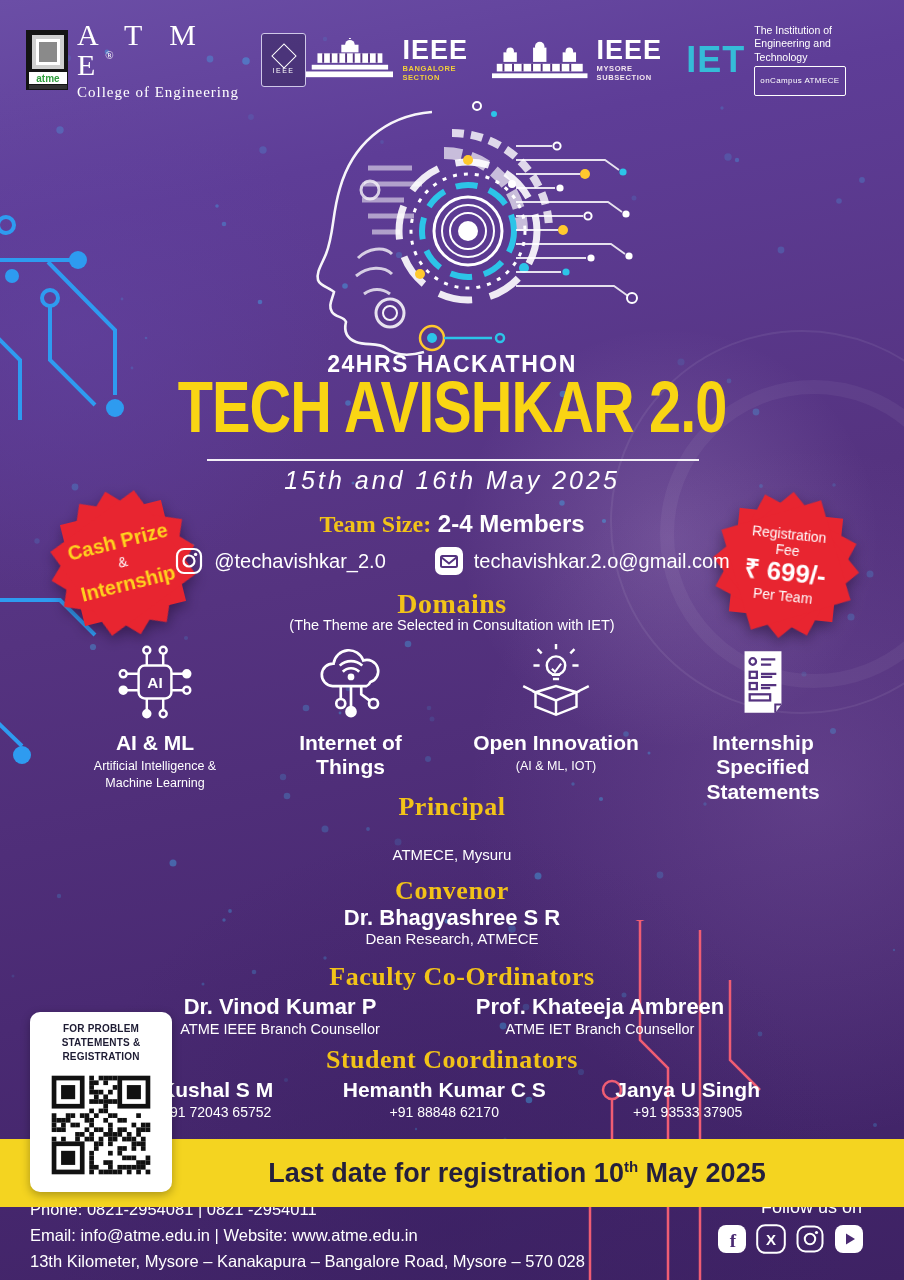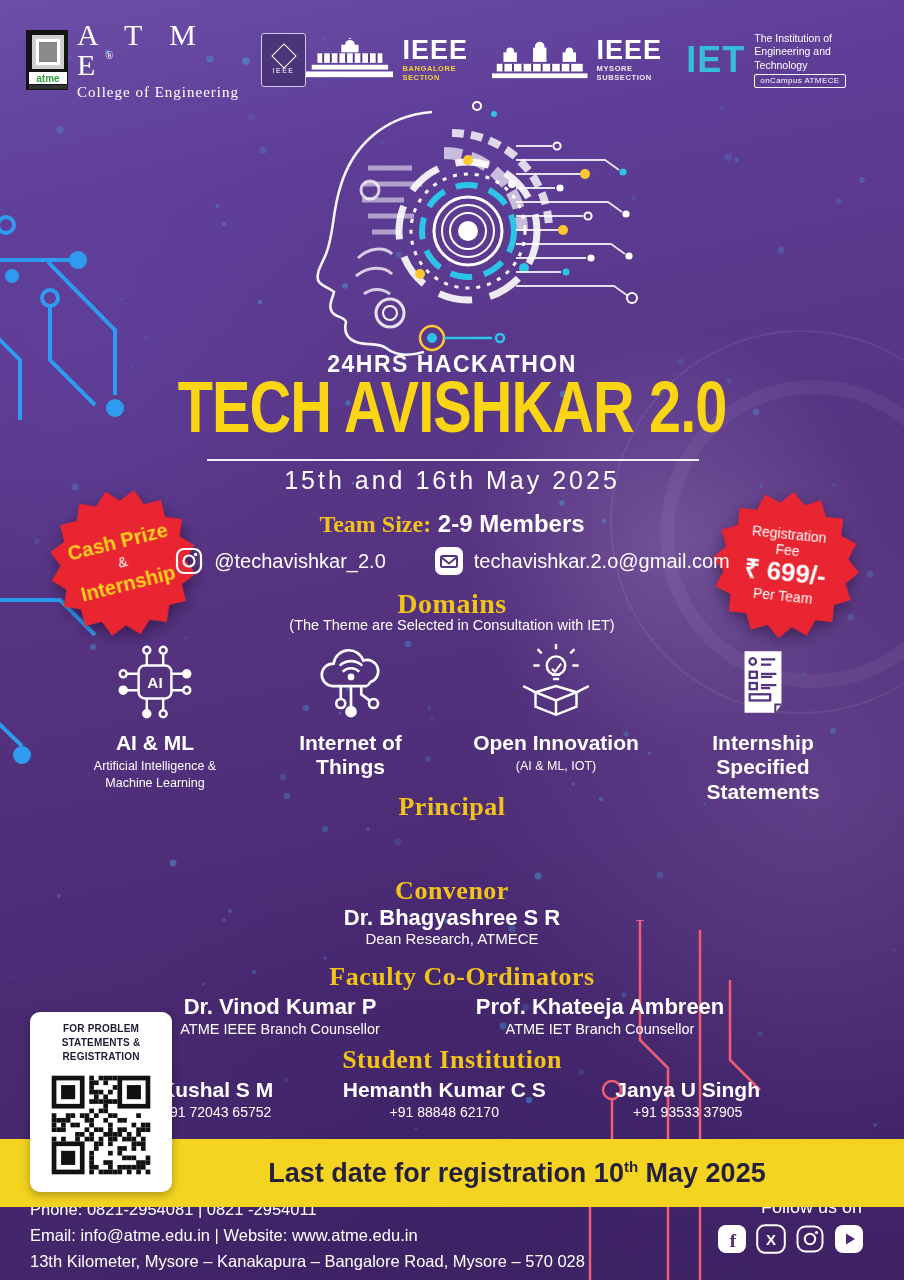--- a/index.html
+++ b/index.html
@@ -18,30 +18,30 @@
   
   .logos{top:24px;left:26px;right:26px;height:72px;display:flex;align-items:center;justify-content:space-between;}
   .logo{display:flex;align-items:center;gap:9px;}
   .atme-name{font-family:"Liberation Serif",serif;font-size:30px;letter-spacing:10px;line-height:1;}
   .atme-reg{font-size:11px;vertical-align:top;}
   .atme-tag{font-family:"Liberation Serif",serif;font-size:15px;letter-spacing:1px;margin-top:4px;}
   .ieee-word{font-size:27px;font-weight:800;letter-spacing:1px;line-height:.9;}
   .ieee-sec{font-size:7.5px;font-weight:700;letter-spacing:.6px;margin-top:2px;}
   .iet-word{font-size:36px;font-weight:800;color:#35bcd8;line-height:.9;letter-spacing:1px;}
   .iet-lines{font-size:10.5px;line-height:1.25;}
-  .iet-badge{display:inline-block;border:1px solid #fff;border-radius:2px;font-size:8px;padding:1px 5px;margin-top:2px;letter-spacing:.4px;}
+  .iet-badge{display:inline-block;border:1px solid #fff;border-radius:2px;font-size:8px;padding:9px 5px;margin-top:2px;letter-spacing:.4px;}
   .aieee-box{width:44px;height:52px;border:1.5px solid #cfc8e8;border-radius:3px;display:flex;flex-direction:column;align-items:center;justify-content:center;gap:2px;background:rgba(30,20,55,.35);}
   .aieee-d{width:16px;height:16px;border:1.5px solid #fff;transform:rotate(45deg);}
   .aieee-t{font-size:7px;letter-spacing:1.5px;}
   
   .kicker{top:351px;font-size:23px;font-weight:800;letter-spacing:1.5px;}
   .title{top:372px;font-size:67px;font-weight:800;color:#F9D513;line-height:1.05;letter-spacing:-1px;}
   .title span{display:inline-block;transform:scale(.86,1.08);transform-origin:center;white-space:nowrap;}
   .rule{top:459px;left:207px;width:492px;height:2px;background:rgba(255,255,255,.92);}
-  .date{top:466px;font-size:25px;letter-spacing:3px;font-weight:500;}
+  .date{top:466px;font-size:25px;font-style:italic;letter-spacing:3px;font-weight:500;}
   
   .burst{width:152px;height:152px;filter:drop-shadow(0 5px 7px rgba(20,5,30,.45));}
   .burst .sq{position:absolute;left:24px;top:24px;width:104px;height:104px;background:#E82530;}
   .burst .content{position:absolute;inset:0;display:flex;flex-direction:column;align-items:center;justify-content:center;line-height:1.25;}
   #badge-left{left:47px;top:487px;transform:rotate(-14deg);}
   #badge-right{left:710px;top:489px;transform:rotate(6deg);}
   .b-yel{color:#FFD21E;font-weight:800;font-size:20px;}
   .b-wht{font-size:14px;}
   .b-amt{font-size:26px;font-weight:800;}
   
@@ -375,21 +375,21 @@
     <div class="content" style="line-height:1.15;">
       <div class="b-wht">Registration</div>
       <div class="b-wht">Fee</div>
       <div class="b-amt">₹ 699/-</div>
       <div class="b-wht">Per Team</div>
     </div>
   </div>
 
   <div class="abs ctr team" style="z-index:2;">
     <span class="lab">Team Size:</span>
-    <span class="val">2-9 Members</span>
+    <span class="val">2-4 Members</span>
   </div>
   <div class="abs ctr socialrow" style="z-index:2;gap:48px;">
     <div class="grp">
       <svg width="30" height="30" viewBox="0 0 30 30" fill="none" stroke="#fff" stroke-width="2.2">
         <rect x="3" y="3" width="24" height="24" rx="7"></rect>
           <circle cx="15" cy="15" r="5.5"></circle>
           <circle cx="21.6" cy="8.4" r="1.7" fill="#fff" stroke="none"></circle>
       </svg>
       <span>@techavishkar_2.0</span>
     </div>
@@ -464,38 +464,39 @@
         <rect x="27" y="41" width="7" height="6"></rect>
           <path d="M38 43 H53 M38 46 H47"></path>
         <rect x="27" y="52" width="20" height="6"></rect>
         <path d="M52 70 L52 62 L58 62" stroke-width="2"></path>
       </g>
     </svg>
     <div class="dom-t">Internship Specified Statements</div>
   </div>
 
   <div class="abs ctr sec-h serif yellow" style="top:792px;z-index:2;">Principal</div>
+  <div class="abs ctr p-org" style="top:846px;z-index:2;">ATMECE, Mysuru</div>
 
   <div class="abs ctr sec-h serif yellow" style="top:876px;z-index:2;">Convenor</div>
   <div class="abs ctr p-org" style="top:930px;z-index:2;">Dean Research, ATMECE</div>
   <div class="abs ctr p-name" style="top:905px;z-index:2;">Dr. Bhagyashree S R</div>
 
   <div class="abs ctr sec-h serif yellow" style="top:962px;z-index:2;padding-left:20px;">Faculty Co-Ordinators</div>
   <div class="abs fac-row" style="z-index:2;">
     <div>
       <div class="p-name">Dr. Vinod Kumar P</div>
       <div class="fac-role">ATME IEEE Branch Counsellor</div>
     </div>
     <div>
       <div class="p-name">Prof. Khateeja Ambreen</div>
       <div class="fac-role">ATME IET Branch Counsellor</div>
     </div>
   </div>
 
-  <div class="abs ctr sec-h serif yellow" style="top:1045px;z-index:2;">Student Institution</div>
+  <div class="abs ctr sec-h serif yellow" style="top:1045px;z-index:2;">Student Coordinators</div>
   <div class="abs stu-row" style="z-index:2;">
     <div>
       <div class="stu-name">Kushal S M</div>
       <div class="stu-ph">+91 72043 65752</div>
     </div>
     <div>
       <div class="stu-name">Hemanth Kumar C S</div>
       <div class="stu-ph">+91 88848 62170</div>
     </div>
     <div>

